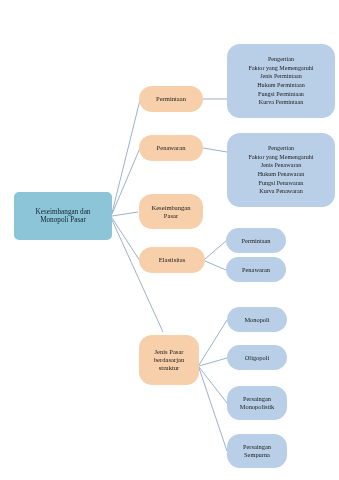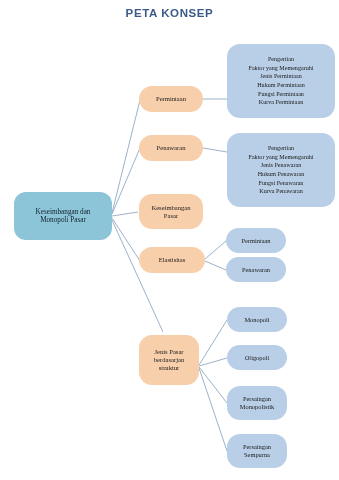--- a/index.html
+++ b/index.html
@@ -55,21 +55,21 @@
     justify-content: center;
     text-align: center;
     color: #1b1b1b;
     line-height: 1.18;
     border-radius: 11px;
   }
   .node span { display: block; padding: 0 3px; }
 
   .node-root {
     background: #8cc4d8;
-    border-radius: 12px;
+    border-radius: 5px;
     font-size: 7.2px;
     color: #12232e;
   }
   .node-branch {
     background: #f8cfab;
     border-radius: 13px;
     font-size: 6.6px;
   }
   .node-leaf {
     background: #b9cfe7;
@@ -84,21 +84,20 @@
     align-items: center;
   }
   .node-detail .lines { display: block; }
   .node-detail .lines div { white-space: nowrap; }
 </style>
 </head>
 <body>
 
 <div id="canvas">
 
-  <div class="title">PETA KONSEP</div>
 
   <svg id="edges" viewBox="0 0 339 480" width="339" height="480">
     <g stroke="#90a9c4" stroke-width="0.9" fill="none">
 
       <line x1="112" y1="213" x2="140" y2="100"></line>
       <line x1="112" y1="214" x2="140" y2="148"></line>
       <line x1="112" y1="216" x2="138" y2="212"></line>
       <line x1="112" y1="218" x2="140" y2="261"></line>
       <line x1="112" y1="220" x2="163" y2="332"></line>
 

